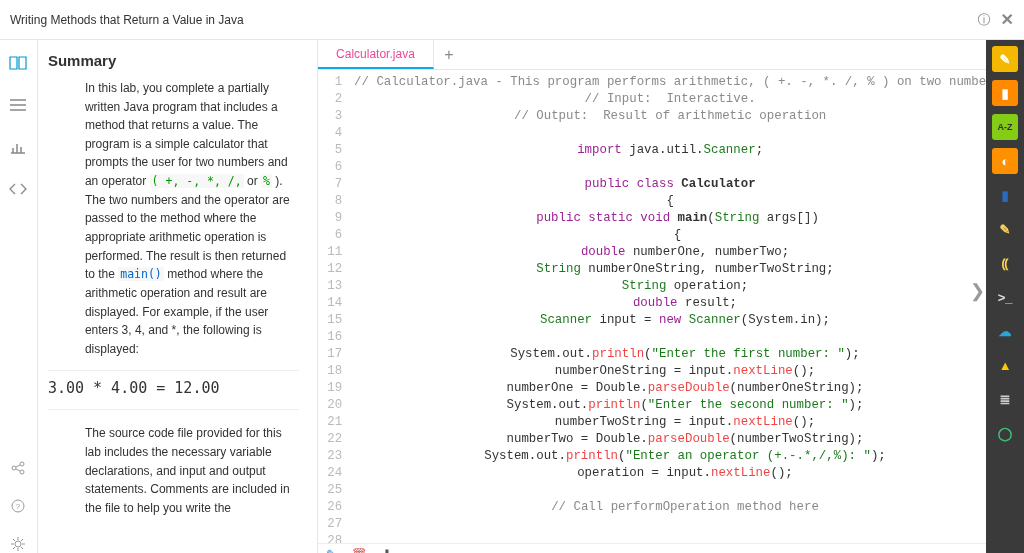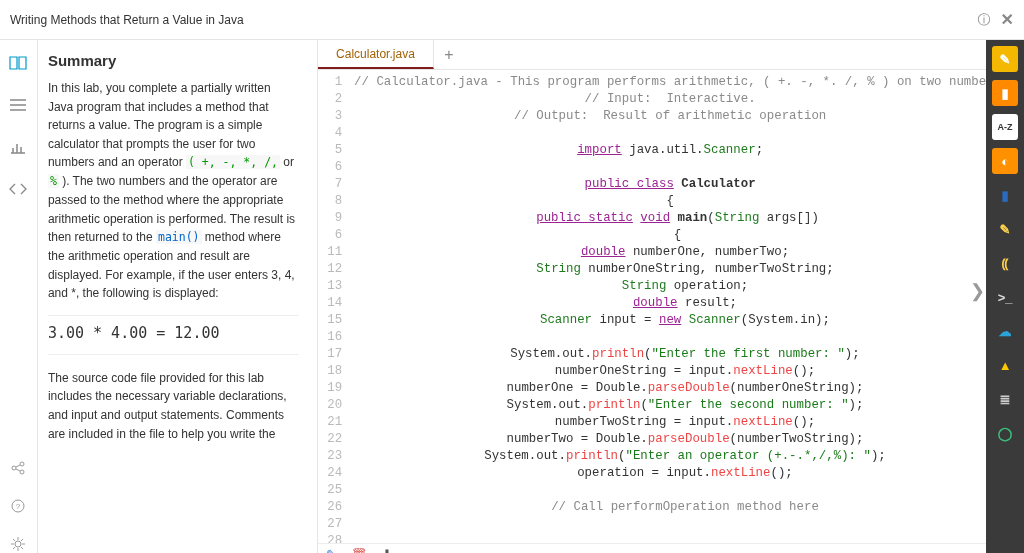--- a/index.html
+++ b/index.html
@@ -10,35 +10,35 @@
 .info-icon, .close-x { color: #888; cursor: pointer; }
 .close-x { font-size: 16px; font-weight: bold; }
 .main { display: flex; height: 525px; }
 .left-rail { width: 38px; border-right: 1px solid #e5e5e5; display: flex; flex-direction: column; align-items: center; padding-top: 14px; gap: 24px; }
 .left-rail .icon { width: 18px; height: 18px; color: #555; cursor: pointer; display:flex; align-items:center; justify-content:center;}
 .left-rail .icon.active { color: #0099cc; }
 .left-rail-bottom { margin-top: auto; margin-bottom: 12px; display: flex; flex-direction: column; gap: 20px; align-items: center; }
 .instructions { width: 280px; padding: 12px 18px 0 10px; overflow: hidden; }
 .instructions h1 { font-size: 19px; font-weight: bold; margin-bottom: 16px; line-height: 1.35; }
 .instructions h2 { font-size: 15px; font-weight: bold; margin-bottom: 10px; }
-.instructions p { font-size: 12px; line-height: 1.55; margin-bottom: 12px; }
+.instructions p { font-size: 12px; line-height: 1.55; margin-bottom: 12px; margin-left: 37px; }
 .instructions code { font-family: Consolas, monospace; font-size: 11.5px; background: #f7f7f7; color: #c7254e; padding: 0 2px;}
 .instructions code.green { color: #009900; }
 .instructions code.blue { color: #0066cc; }
 .instructions .formula { font-family: Consolas, monospace; font-size: 15px; padding: 8px 0 12px 0; border-top: 1px solid #eee; border-bottom: 1px solid #eee; margin: 6px 0 14px 0; }
 .editor-pane { flex: 1; display: flex; flex-direction: column; border-left: 1px solid #e5e5e5; position: relative; }
 .tabs { height: 30px; display: flex; border-bottom: 1px solid #e5e5e5; }
 .tab { padding: 0 18px; display: flex; align-items: center; font-size: 12px; border-right: 1px solid #e5e5e5; cursor: pointer; color: #666; }
-.tab.active { color: #a16207; border-bottom: 2px solid #7f1d1d; }
+.tab.active { color: #ec4899; border-bottom: 2px solid #0ea5e9; }
 .tab-add { width: 30px; display: flex; align-items: center; justify-content: center; color: #888; cursor: pointer; font-size: 16px; }
 .code-area { flex: 1; display: flex; font-family: Consolas, "Courier New", monospace; font-size: 12.4px; line-height: 17px; overflow: hidden; }
 .gutter { width: 30px; text-align: right; color: #bababa; padding: 4px 6px 0 0; user-select: none; }
 .code-lines { padding: 4px 0 0 6px; white-space: pre; color: #333; text-align: center; }
 .c-cm { color: #8a8a8a; }
-.c-kw { color: #9b2393; text-decoration: underline; }
+.c-kw { color: #9b2393; }
 .c-ty { color: #1f7a1f; }
 .c-id { color: #333; font-weight: bold; }
 .c-fn { color: #ef4444; }
 .c-str { color: #1a7a1a; }
 .bottom-toolbar { position: absolute; bottom: 0; left: 0; right: 0; height: 22px; border-top: 1px solid #eee; display: flex; align-items: center; gap: 14px; padding: 0 8px; }
 .bottom-toolbar .ticon { cursor: pointer; font-size: 13px; }
 .right-rail { width: 38px; background: #3a3a3a; display: flex; flex-direction: column; align-items: center; padding-top: 6px; gap: 8px; }
 .rbox { width: 26px; height: 26px; border-radius: 3px; display: flex; align-items: center; justify-content: center; font-size: 13px; font-weight: bold; color: #fff; cursor: pointer; }
 .scroll-ind { position: absolute; right: 39px; top: 280px; color: #999; font-size: 18px; }
 </style>
@@ -149,21 +149,21 @@
     <div class="bottom-toolbar">
       <span class="ticon" style="color:#3a88d6">✎</span>
       <span class="ticon" style="color:#d9534f">🗑</span>
       <span class="ticon" style="color:#555">⬇</span>
     </div>
   </div>
 
   <div class="right-rail" id="right-rail">
       <div class="rbox" style="background: rgb(245, 184, 0); color: rgb(255, 255, 255);">✎</div>
       <div class="rbox" style="background: rgb(255, 138, 0); color: rgb(255, 255, 255);">▮</div>
-      <div class="rbox" style="background: #ffffff; color: rgb(51, 51, 51); font-size: 9px;">A-Z</div>
+      <div class="rbox" style="background: #84cc16; color: rgb(51, 51, 51); font-size: 9px;">A-Z</div>
       <div class="rbox" style="background: rgb(255, 145, 0); color: rgb(255, 255, 255);">◐</div>
       <div class="rbox" style="background: transparent; color: rgb(42, 107, 191);">▮</div>
       <div class="rbox" style="background: transparent; color: rgb(255, 210, 77);">✎</div>
       <div class="rbox" style="background: transparent; color: rgb(255, 210, 77);">⸨</div>
       <div class="rbox" style="background: transparent; color: rgb(221, 221, 221);">&gt;_</div>
       <div class="rbox" style="background: transparent; color: rgb(42, 163, 217);">☁</div>
       <div class="rbox" style="background: transparent; color: rgb(255, 200, 0);">▲</div>
       <div class="rbox" style="background: transparent; color: rgb(204, 204, 204);">≣</div>
       <div class="rbox" style="background: transparent; color: rgb(59, 191, 122);">◯</div>
     </div>

